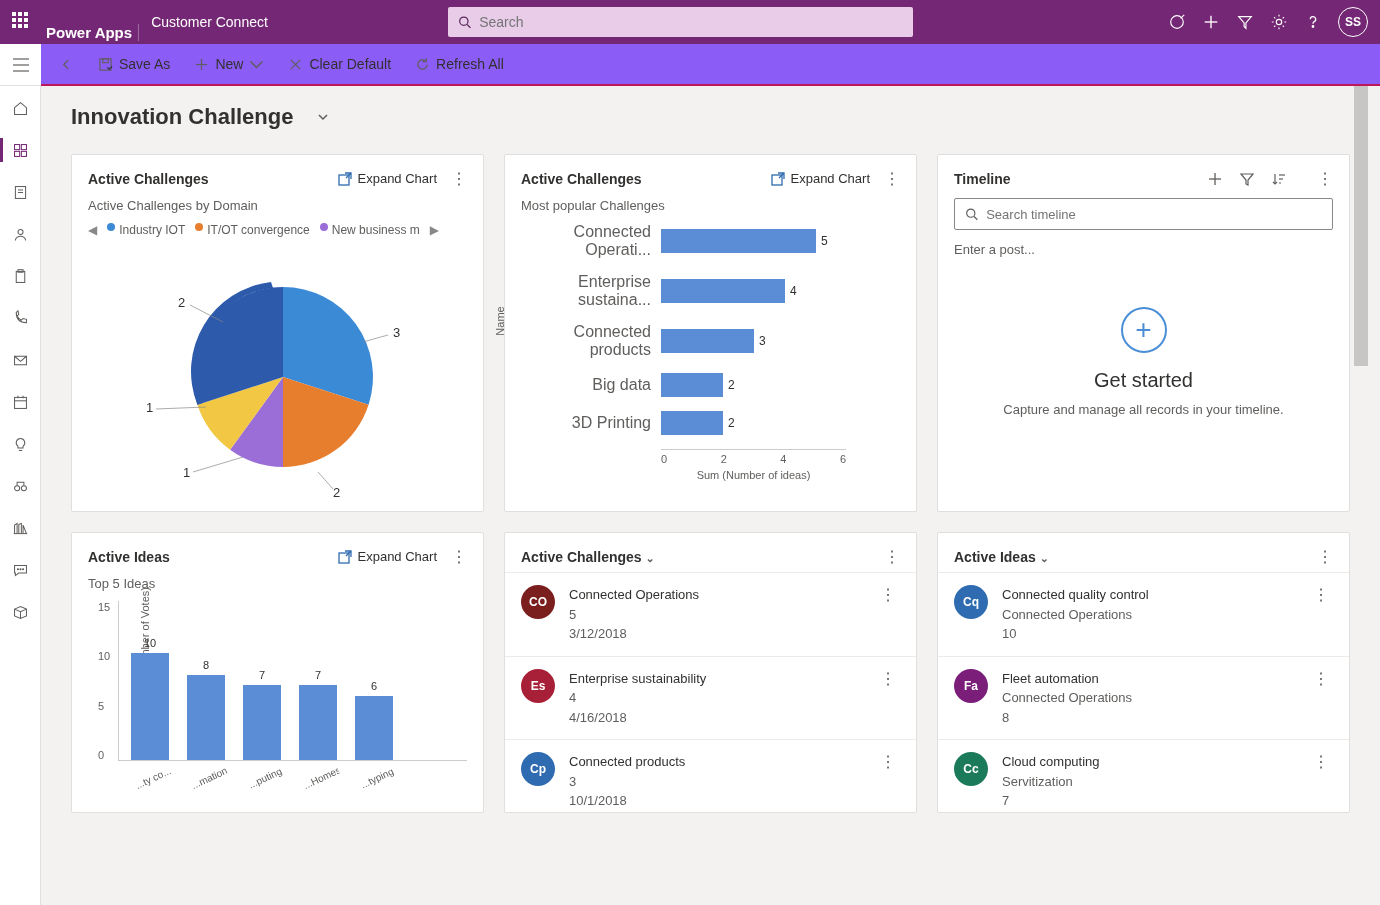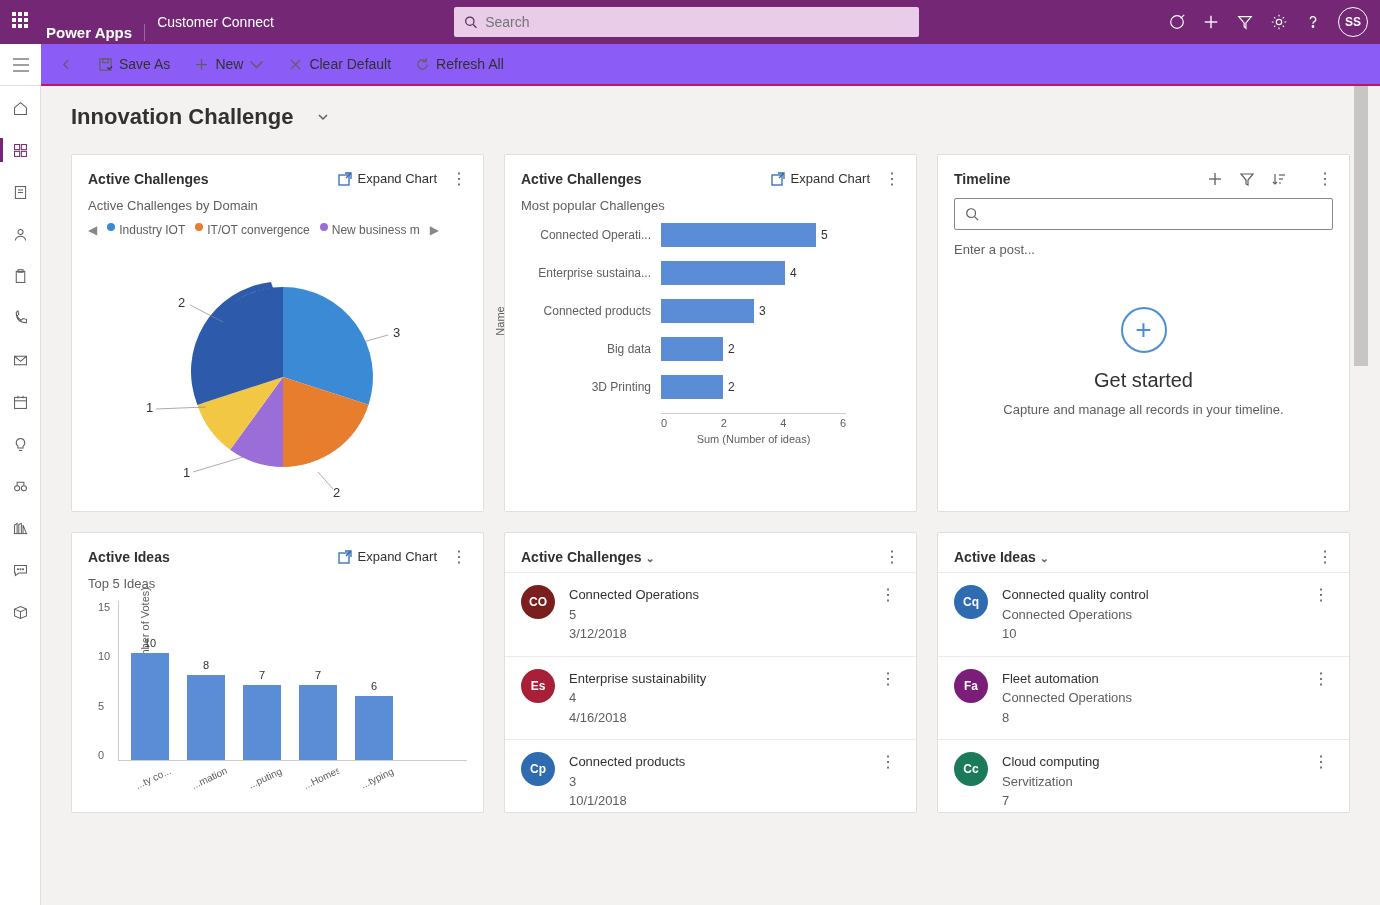--- a/index.html
+++ b/index.html
@@ -1,20 +1,20 @@
 <!DOCTYPE html>
 <html><head>
 <meta charset="utf-8">
 <style>
 * { box-sizing: border-box; margin: 0; padding: 0; font-family: "Segoe UI", Arial, sans-serif; }
 body { background: #f3f2f1; overflow: hidden; }
 .top-bar { height: 44px; background: #742774; display: flex; align-items: center; color: #fff; padding: 0 12px; }
 .waffle { width: 20px; height: 20px; display: grid; grid-template-columns: repeat(3,4px); grid-template-rows: repeat(3,4px); gap: 2px; margin-right: 14px; cursor: pointer; }
 .waffle span { background: #fff; }
-.top-title { font-size: 15px; font-weight: 600; padding-right: 12px; border-right: 1px solid rgba(255,255,255,0.3); margin-top: 21px; }
+.top-title { font-size: 15px; font-weight: 600; padding-right: 6px; border-right: 1px solid rgba(255,255,255,0.3); margin-top: 21px; }
 .top-sub { font-size: 14px; padding-left: 12px; }
 .top-search { flex: 0 0 465px; margin-left: 180px; background: #e8cce8; height: 30px; border-radius: 2px; display: flex; align-items: center; padding: 0 10px; color: #5a2a5a; }
 .top-search input { border: none; background: transparent; outline: none; margin-left: 8px; font-size: 14px; width: 100%; color: #333; }
 .top-right { margin-left: auto; display: flex; gap: 16px; align-items: center; font-weight: bold; }
 .top-right .ticon { width: 18px; height: 18px; cursor: pointer; color: #fff; }
 .avatar-circle { width: 30px; height: 30px; border: 1px solid #fff; border-radius: 50%; display: flex; align-items: center; justify-content: center; font-size: 12px; cursor: pointer; }
 .cmdbar { height: 42px; background: #8b5cf6; border-bottom: 2px solid #be185d; display: flex; align-items: center; padding: 9px 10px; gap: 8px; margin-left: 41px; }
 .hamburger { position: absolute; left: 0; top: 44px; width: 41px; height: 42px; display: flex; align-items: center; justify-content: center; border-bottom: 1px solid #e1dfdd; background: #fff; cursor: pointer; }
 .cmd-btn { display: flex; align-items: center; gap: 6px; font-size: 14px; color: #323130; padding: 6px 8px; cursor: pointer; }
 .cmd-btn svg { width: 15px; height: 15px; }
@@ -32,21 +32,21 @@
 .expand { display: flex; align-items: center; gap: 6px; font-size: 13px; color: #323130; cursor: pointer; }
 .more { margin-left: 14px; cursor: pointer; color: #605e5c; font-size: 16px; }
 .subtitle { font-size: 13px; color: #605e5c; margin-bottom: 10px; }
 .legend-row { display: flex; align-items: center; gap: 10px; font-size: 12px; color: #605e5c; }
 .legend-row .arrow { cursor: pointer; color: #8a8886; }
 .lg { display: flex; gap: 4px; }
 .dot { width: 8px; height: 8px; border-radius: 50%; }
 .piewrap { display: flex; justify-content: center; margin-top: 20px; position: relative; }
 .barwrap { margin-top: 6px; }
 .hbar-row { display: flex; align-items: center; margin-bottom: 14px; }
-.hbar-lbl { width: 140px; text-align: right; padding-right: 10px; font-size: 12px; color: #605e5c; }
+.hbar-lbl { width: 140px; text-align: right; padding-right: 10px; font-size: 16px; color: #605e5c; }
 .hbar-track { flex: 1; height: 24px; position: relative; }
 .hbar-fill { height: 100%; background: #5b8dd6; }
 .hbar-val { position: absolute; top: 50%; transform: translateY(-50%); font-size: 12px; color: #323130; }
 .yaxis-lbl { font-size: 11px; color: #605e5c; transform: rotate(-90deg); position: absolute; left: -20px; top: 160px; }
 .axis { display: flex; margin-left: 140px; font-size: 11px; color: #605e5c; justify-content: space-between; width: 185px; border-top: 1px solid #ccc; padding-top: 3px; }
 .axis-lbl { text-align: center; font-size: 11px; color: #605e5c; margin-left: 140px; margin-top: 4px; width: 185px; }
 .timeline-head { display: flex; align-items: center; gap: 16px; }
 .timeline-head .ticon2 { cursor: pointer; color: #605e5c; width: 16px; }
 .search-box { border: 1px solid #8a8886; border-radius: 2px; height: 32px; display: flex; align-items: center; padding: 0 10px; margin-top: 10px; color: #605e5c; }
 .search-box input { border: none; outline: none; margin-left: 8px; font-size: 13px; width: 100%; }
@@ -398,20 +398,21 @@
             <line x1="8" y1="8" x2="12" y2="8"></line>
             <line x1="8" y1="12" x2="10" y2="12"></line>
           </svg>
         <div class="more">⋮</div>
       </div>
       <div class="search-box">
         <svg width="14" height="14" viewBox="0 0 16 16" fill="none" stroke="#605e5c" stroke-width="1.4">
             <circle cx="7" cy="7" r="5"></circle>
             <line x1="11" y1="11" x2="15" y2="15"></line>
           </svg>
+        <input placeholder="Search timeline" style="">
       </div>
       <div class="enter-post">Enter a post...</div>
       <div class="get-started">
         <div class="gs-circle">+</div>
         <div class="gs-title">Get started</div>
         <div class="gs-sub">Capture and manage all records in your timeline.</div>
       </div>
     </div>
 
     <div class="card">

